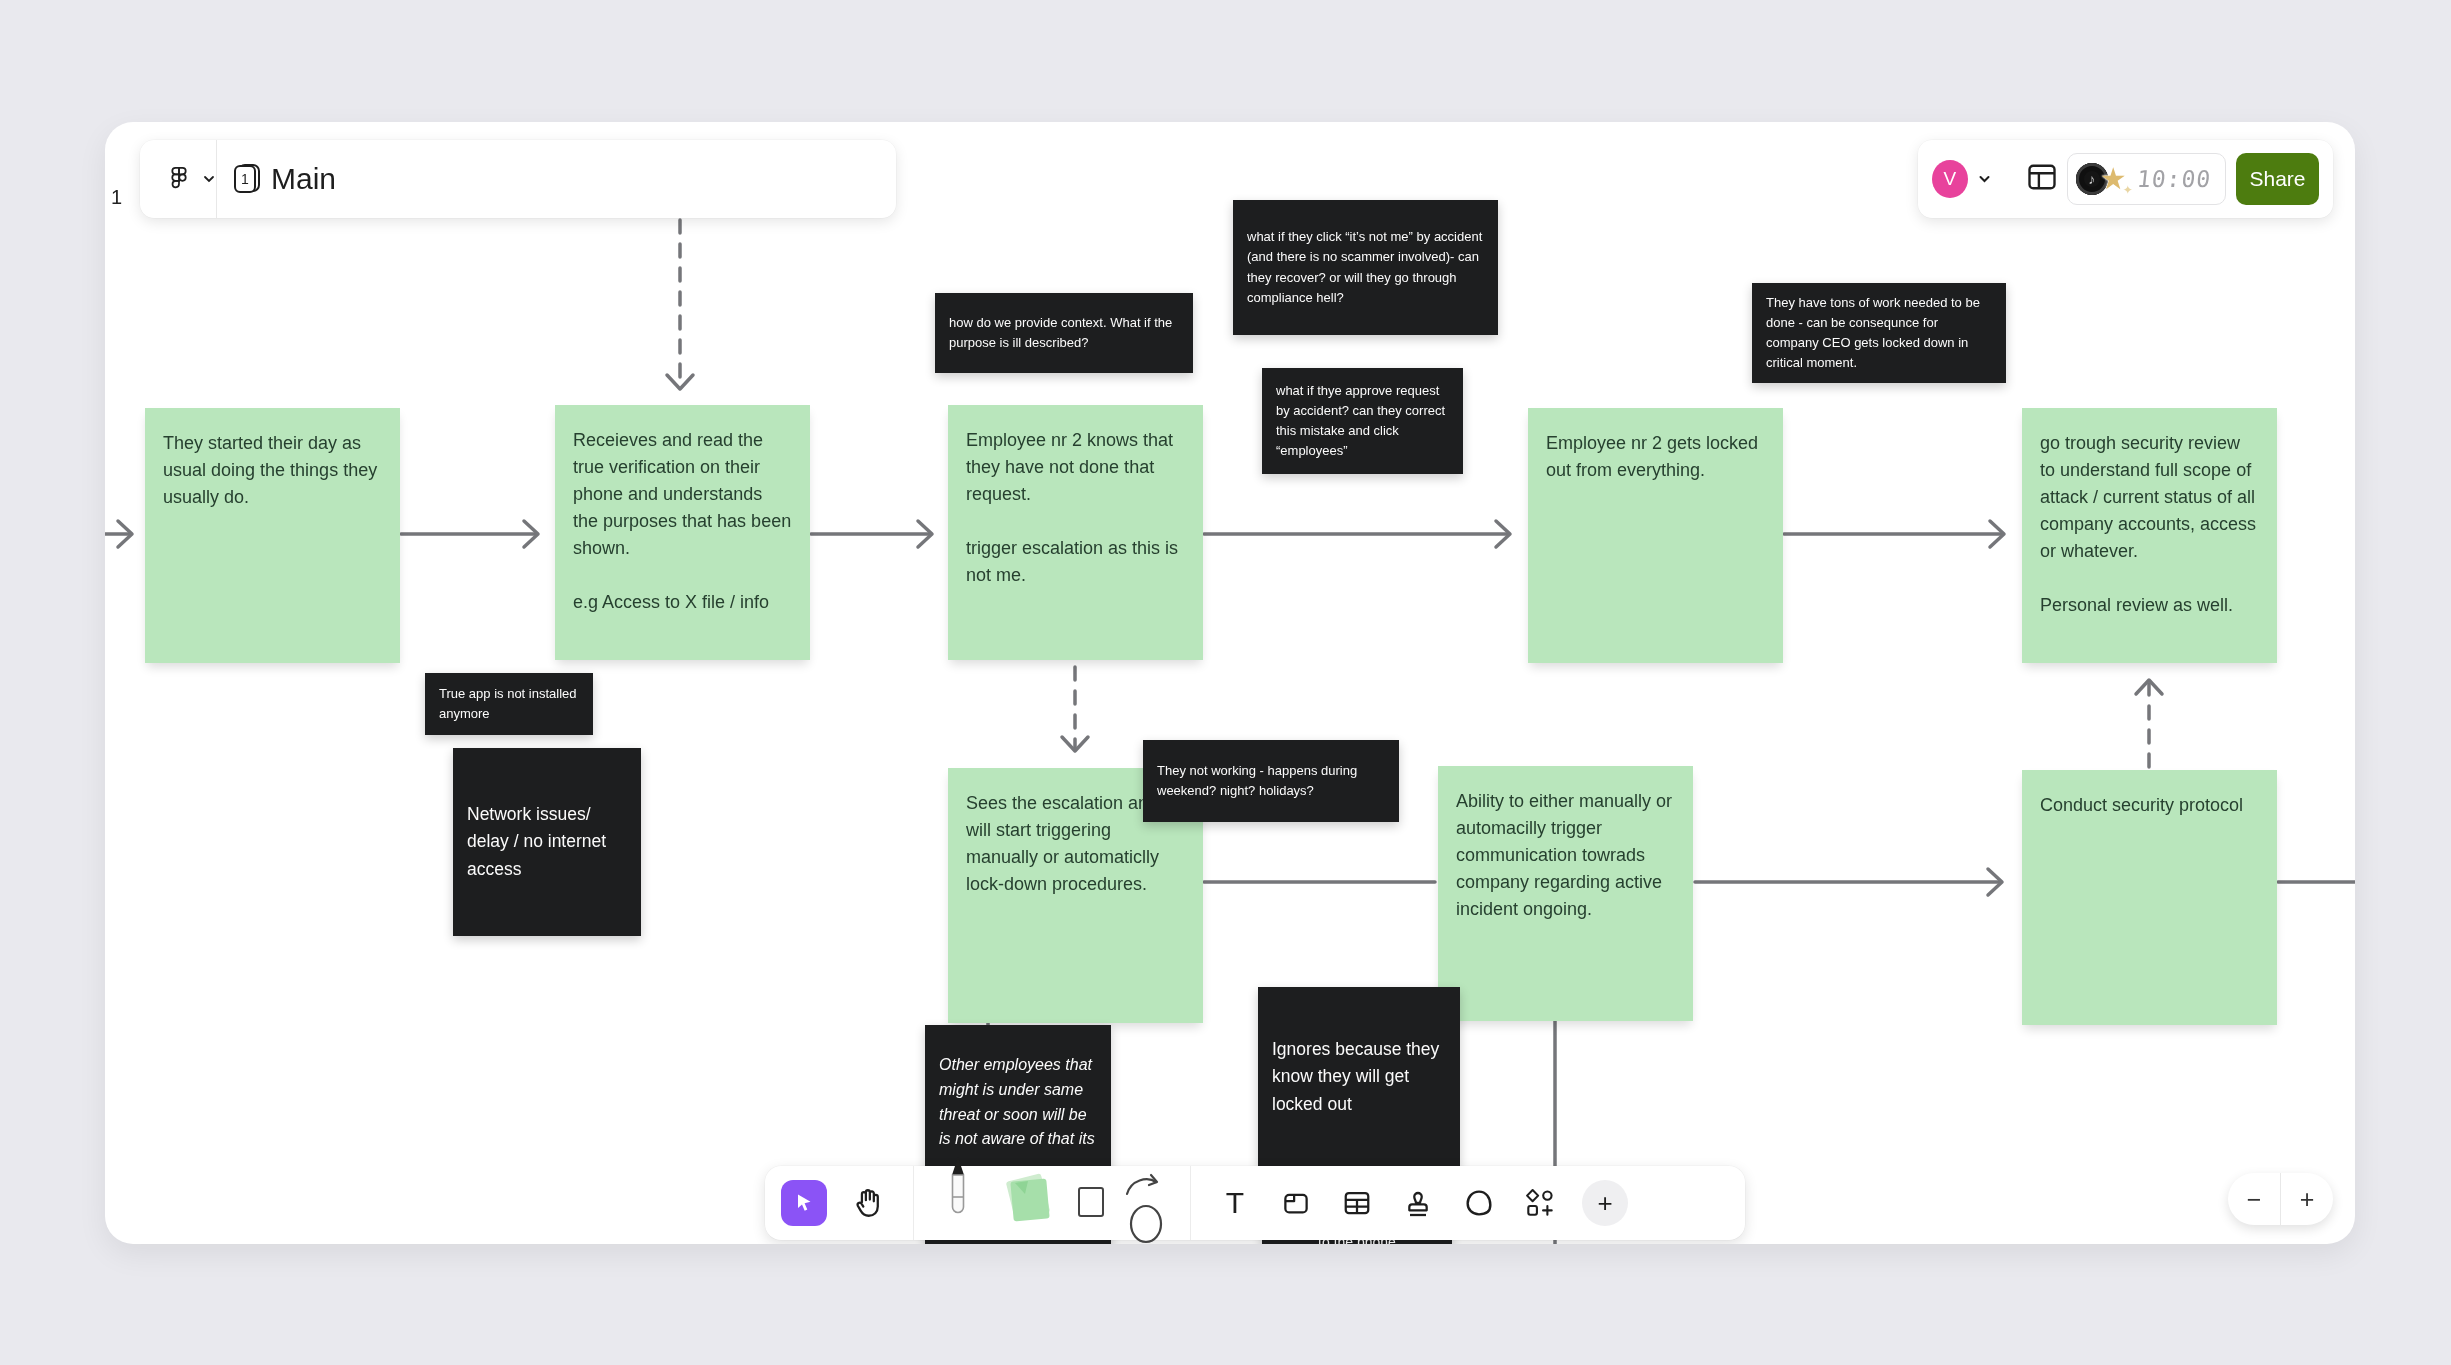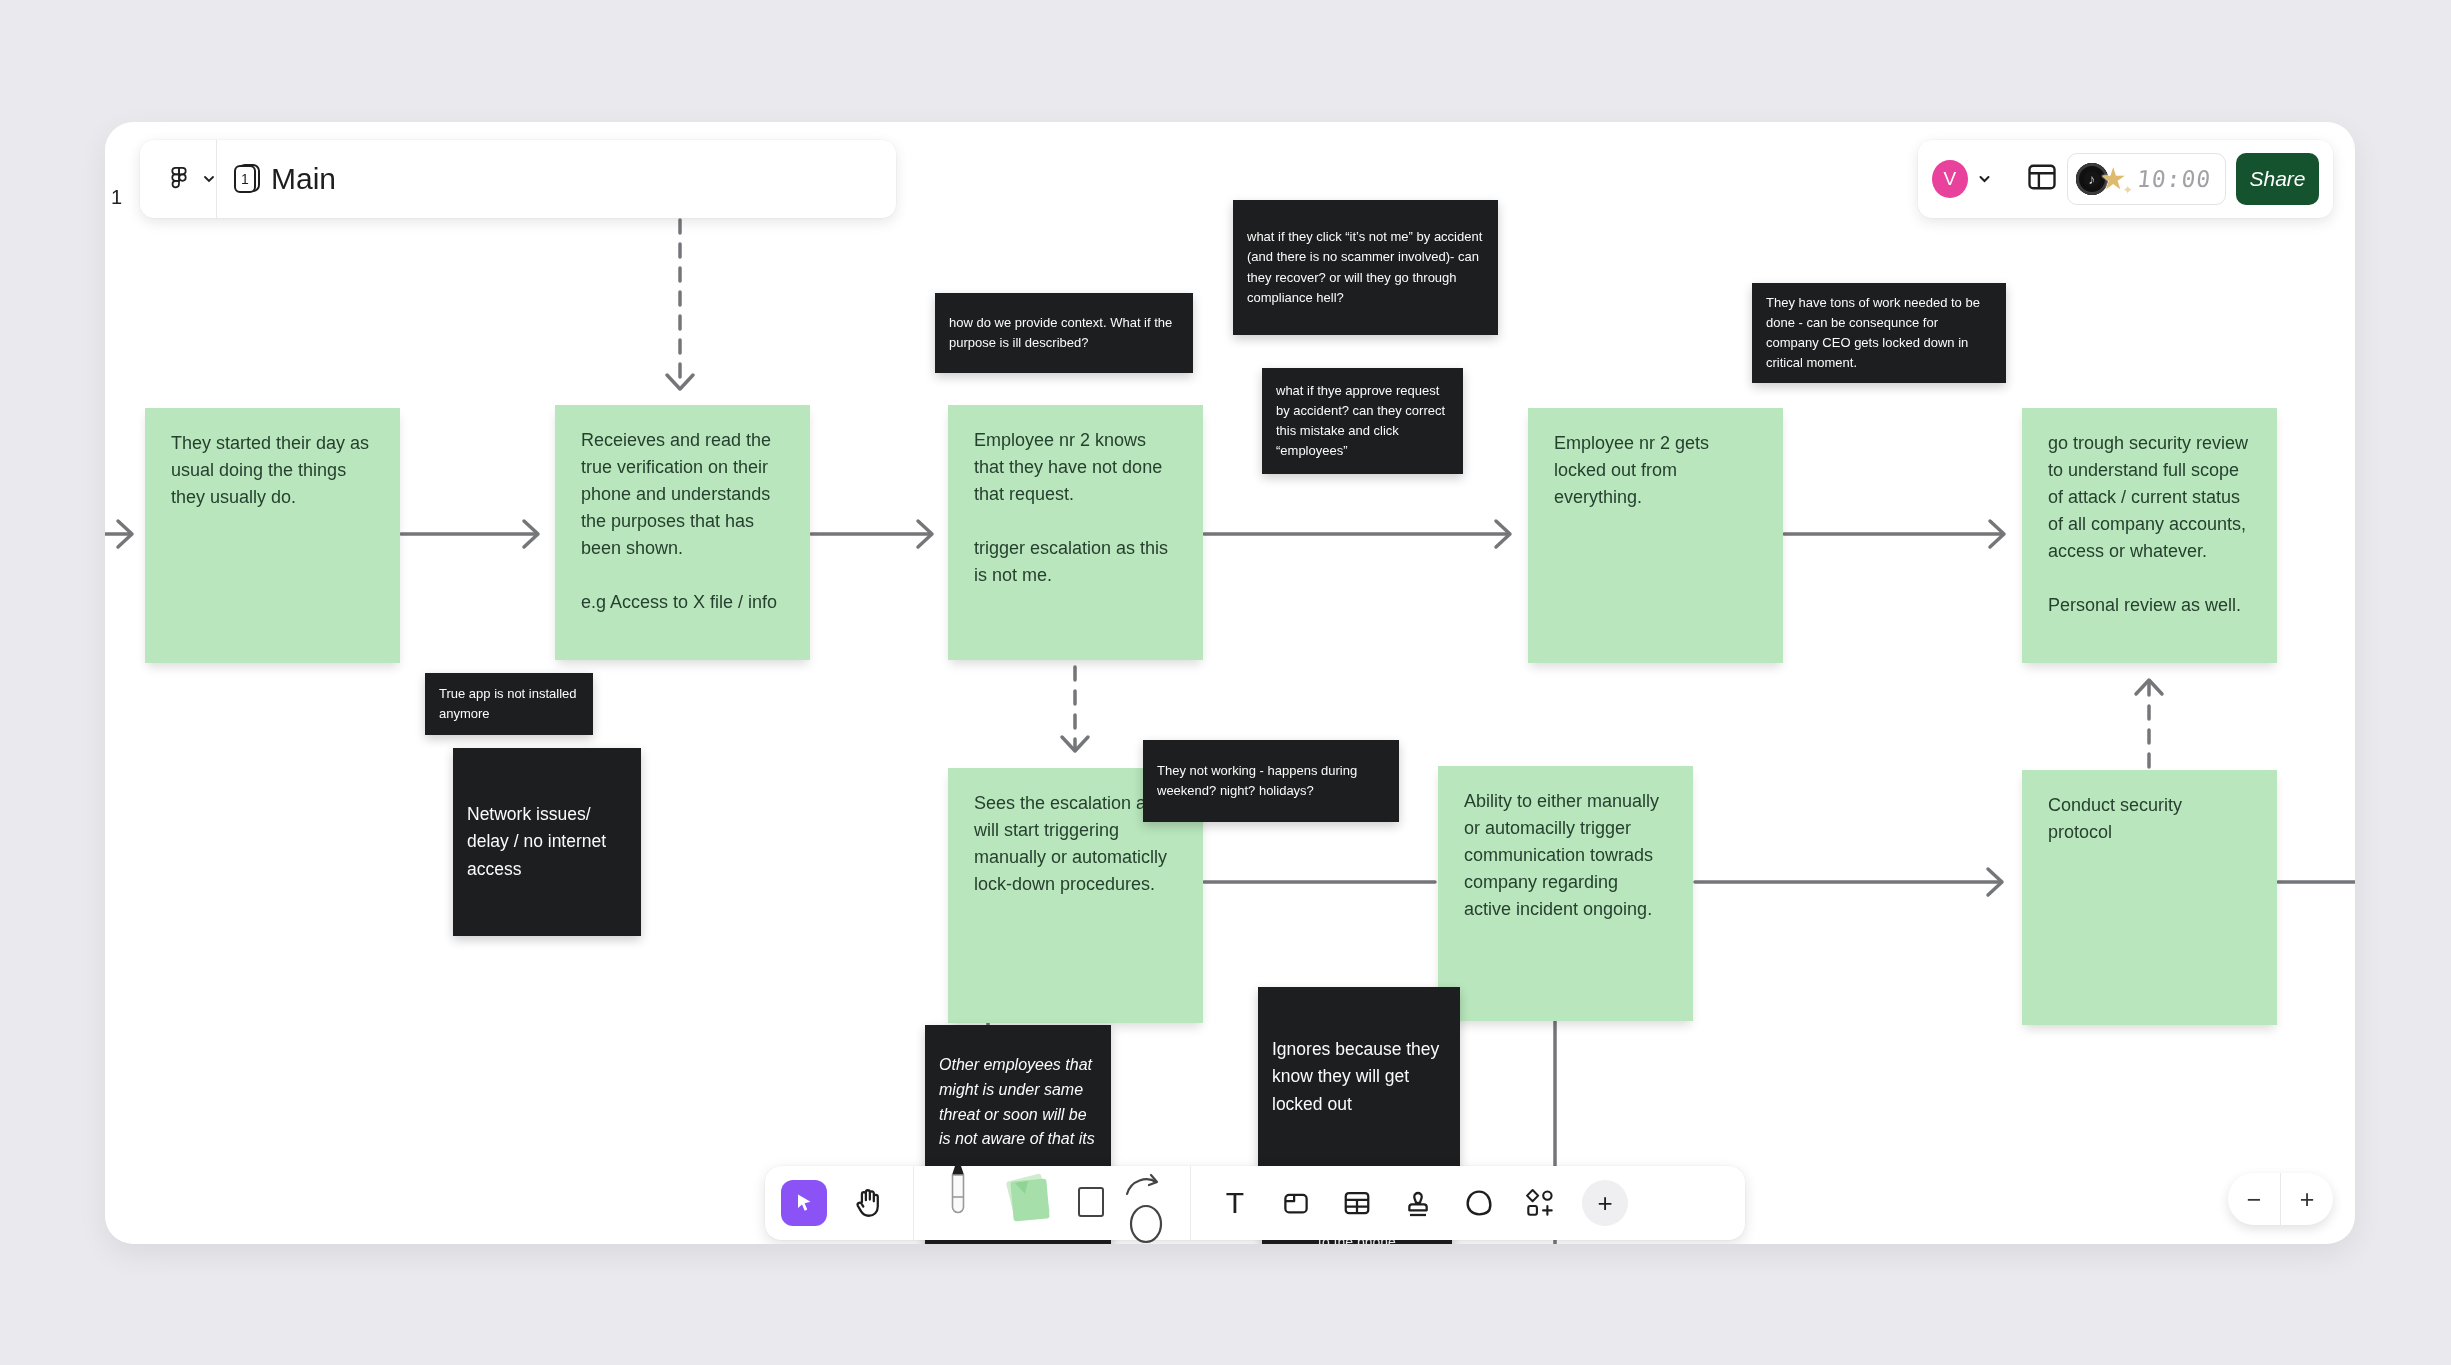--- a/index.html
+++ b/index.html
@@ -7,21 +7,21 @@
   .page{position:relative; width:2451px; height:1365px; background:#e9e9ee; overflow:hidden;}
   .canvas{position:absolute; left:105px; top:122px; width:2250px; height:1122px;
           background:#ffffff; border-radius:28px; overflow:hidden;
           box-shadow:0 10px 30px rgba(0,0,0,.07);}
   
   .connectors{position:absolute; left:0; top:0; z-index:1;}
   .connectors path{stroke:#75767a; stroke-width:3.5; fill:none; stroke-linecap:round; stroke-linejoin:round;}
   .connectors path.dash{stroke-dasharray:13 11;}
   
   .sticky{position:absolute; width:255px; height:255px; background:#b9e6bc; color:#26402f;
-          padding:22px 26px; box-sizing:border-box; font-size:18px; line-height:1.5;
+          padding:22px 18px; box-sizing:border-box; font-size:18px; line-height:1.5;
           white-space:pre-line; z-index:2; box-shadow:0 6px 10px -2px rgba(0,0,0,.14);}
   
   .bnote{position:absolute; background:#1d1e1f; color:#fbfbfb; border-radius:0;
          display:flex; align-items:center; justify-content:center; 
          padding:10px 14px; box-sizing:border-box; line-height:1.55; white-space:pre-line;
          z-index:3; box-shadow:0 4px 10px rgba(0,0,0,.2);}
   
   .card{position:absolute; background:#fff; border-radius:14px; z-index:10;
         box-shadow:0 4px 14px rgba(0,0,0,.10), 0 0 0 .5px rgba(0,0,0,.04);
         display:flex; align-items:center;}
@@ -42,22 +42,22 @@
           height:50px; padding:0 14px 0 8px; margin-left:auto;}
   .disc{position:relative; width:32px; height:32px; border-radius:50%; background:#151515;
         box-shadow:inset 0 0 0 3px #3c3c3c, inset 0 0 0 8px #101010;}
   .disc span{position:absolute; left:0; top:0; width:100%; height:100%; display:flex; align-items:center;
         justify-content:center; color:#cfcfcf; font-size:14px;}
   .star{position:relative; margin-left:-10px; font-size:30px; color:#ddba6e;
         text-shadow:0 0 2px #fff, 0 0 2px #fff; line-height:1;}
   .star .sp{position:absolute; right:-6px; bottom:-2px; font-size:12px; color:#e9d6a4;}
   .clock{font-family:"DejaVu Sans Mono", monospace; font-size:23px; color:#a2a2a6; letter-spacing:1px;
          transform:skewX(-6deg); margin-left:8px;}
-  .sharebtn{width:88px; height:52px; border-radius:10px; background:#14532d; color:#fff; font-size:21px;
-         display:flex; align-items:center; justify-content:center; cursor:pointer;font-style:italic;}
+  .sharebtn{width:88px; height:52px; border-radius:10px; background:#4d7c0f; color:#fff; font-size:21px;
+         display:flex; align-items:center; justify-content:center; cursor:pointer;}
   
   .toolbar{position:absolute; left:660px; top:1044px; width:980px; height:74px; background:#fff;
          border-radius:16px; z-index:10; box-shadow:0 4px 14px rgba(0,0,0,.12), 0 0 0 .5px rgba(0,0,0,.04);
          display:flex; align-items:center; padding:0 16px; box-sizing:border-box; gap:23px; overflow:visible;}
   .tool{display:flex; align-items:center; justify-content:center; min-width:38px; height:54px; cursor:pointer;}
   .tool svg{display:block;}
   .tool-select{width:46px; height:46px; background:#8b53f6; border-radius:12px;}
   .tdiv{width:1px; height:74px; background:#ececec; margin:0 2px;}
   .shapes{position:relative; width:88px; height:62px;}
   .shapes svg{position:absolute;}

